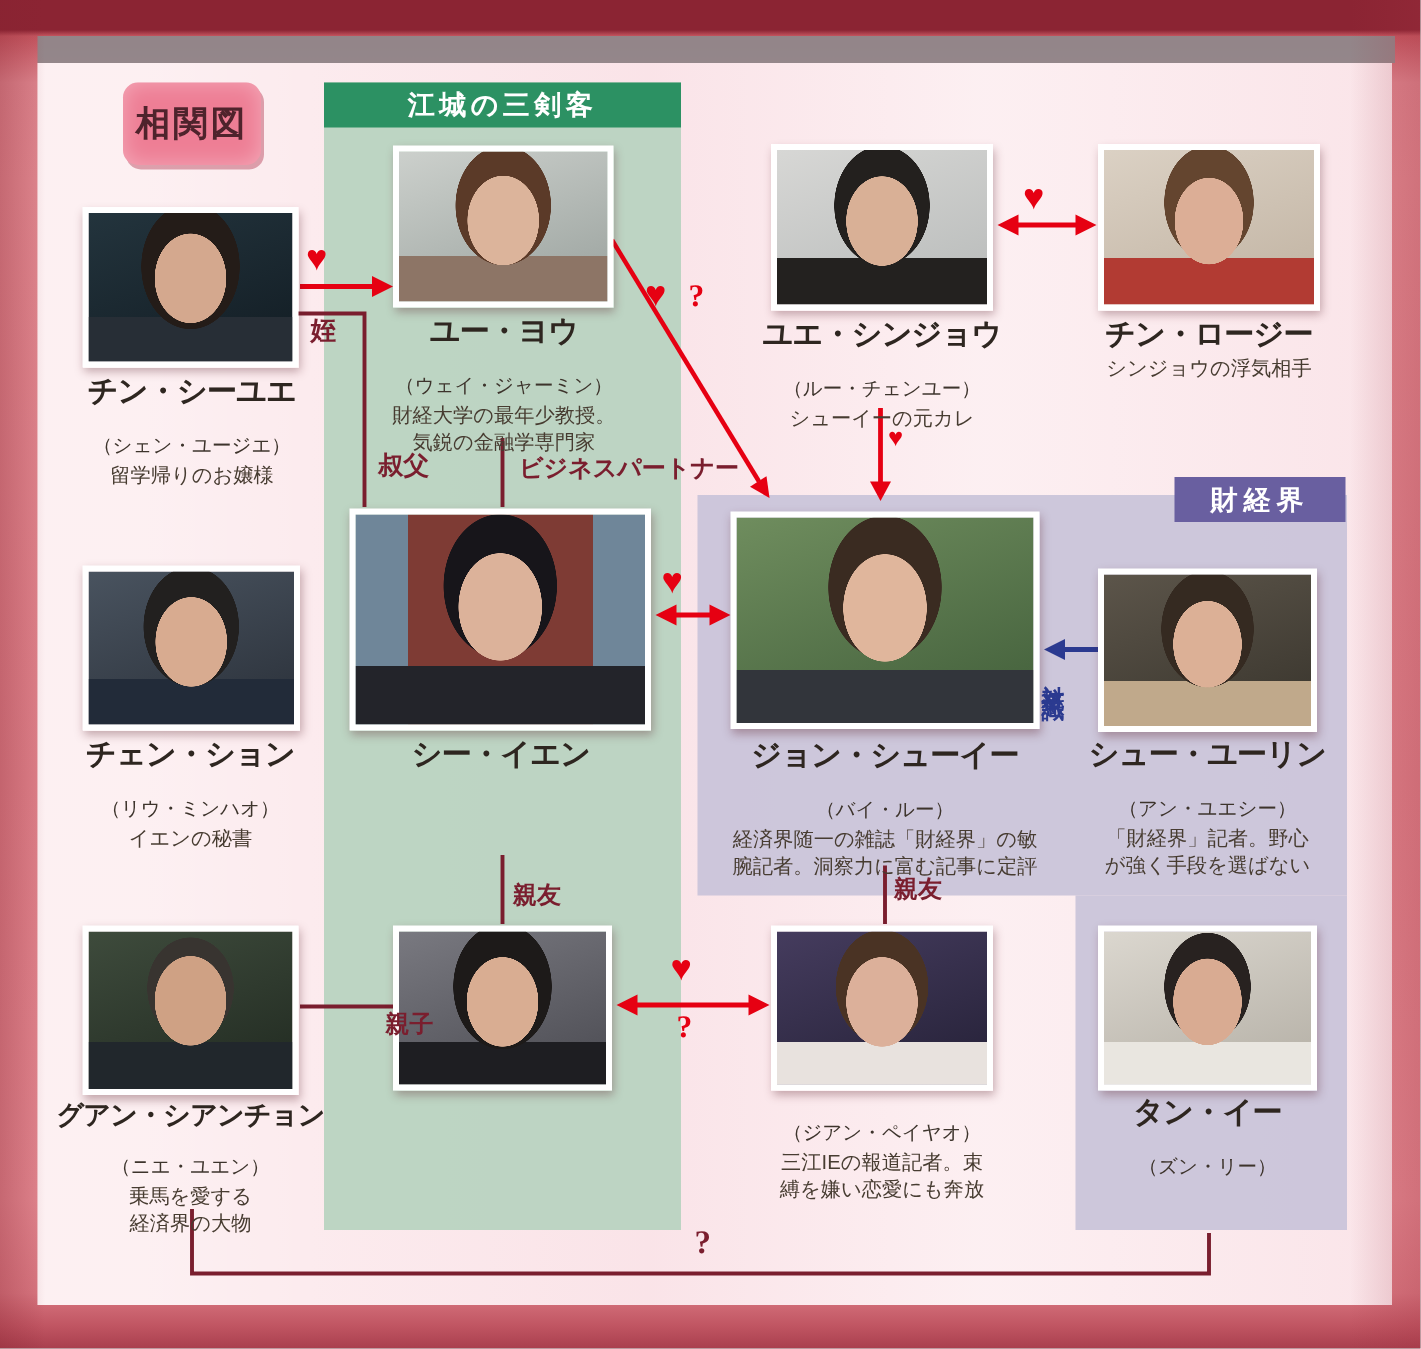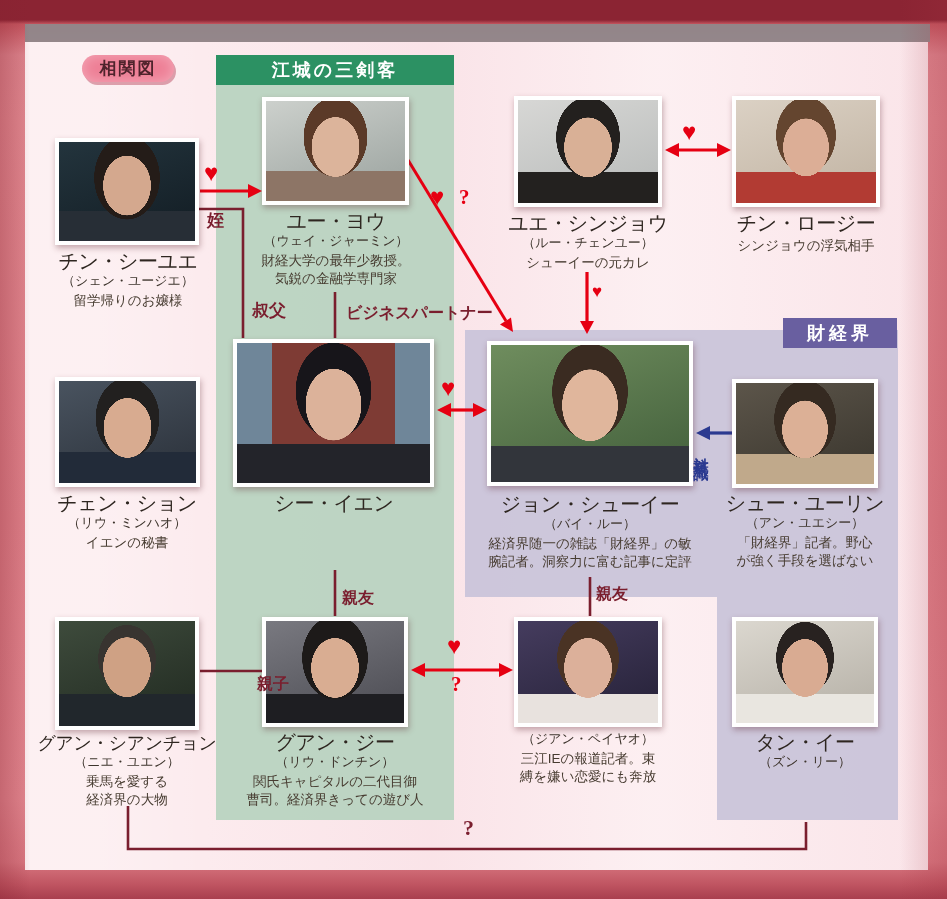--- a/index.html
+++ b/index.html
@@ -12,29 +12,29 @@
   .inner-panel{position:absolute;left:25px;top:42px;width:903px;height:828px;background:#fcebee;}
   .inner-panel::before{content:"";position:absolute;inset:0;
     background:linear-gradient(90deg,rgba(255,255,255,.25) 0 8%,rgba(255,255,255,0) 20%,rgba(244,205,214,.25) 45%,rgba(255,255,255,.22) 70%,rgba(244,205,214,.22) 100%);}
   .panel-green{position:absolute;left:216px;top:55px;width:238px;height:765px;background:#b7d3bf;opacity:.92;}
   .hdr-green{position:absolute;left:216px;top:55px;width:238px;height:30px;background:#2c9163;color:#fff;
     font-weight:bold;font-size:18px;letter-spacing:3px;display:flex;align-items:center;justify-content:center;}
   .panel-purple-main{position:absolute;left:465px;top:330px;width:433px;height:267px;background:#c9c3d9;opacity:.92;}
   .panel-purple-right{position:absolute;left:717px;top:597px;width:181px;height:223px;background:#c9c3d9;opacity:.92;}
   .hdr-purple{position:absolute;left:783px;top:318px;width:114px;height:30px;background:#695fa0;color:#fff;
     font-weight:bold;font-size:18px;letter-spacing:4px;display:flex;align-items:center;justify-content:center;z-index:4;}
-  .badge{position:absolute;left:82px;top:55px;width:92px;height:27px;background:#ee7e95;border-radius:20px;
+  .badge{position:absolute;left:82px;top:55px;width:92px;height:55px;background:#ee7e95;border-radius:10px;
     box-shadow:2px 3px 0 rgba(182,62,86,.45), inset 0 0 14px rgba(255,255,255,.35);
-    color:#4f232c;font-weight:bold;font-size:17px;letter-spacing:2px;display:flex;align-items:center;justify-content:center;z-index:5;}
+    color:#4f232c;font-weight:bold;font-size:23px;letter-spacing:2px;display:flex;align-items:center;justify-content:center;z-index:5;}
   svg.rel{position:absolute;left:0;top:0;z-index:3;}
   .photo{position:absolute;border:4px solid #fff;box-shadow:1px 3px 6px rgba(90,30,40,.35);z-index:4;}
   .card{position:absolute;text-align:center;z-index:5;color:#2f2723;}
-  .cname{font-weight:normal;font-size:20px;line-height:1.15;letter-spacing:-.5px;color:#2e2620;}
+  .cname{font-weight:bold;font-size:20px;line-height:1.15;letter-spacing:-.5px;color:#2e2620;}
   .cname.small{font-size:18px;}
-  .cactor{font-size:13px;line-height:1.3;color:#3d342c;margin-top:0;}
+  .cactor{font-size:13px;line-height:1.3;color:#3d342c;margin-top:16px;}
   .cdesc{font-size:13.5px;line-height:1.34;color:#473c31;margin-top:2px;white-space:pre-line;}
   .rlabel{position:absolute;font-weight:bold;color:#7a1e2e;z-index:6;line-height:1;}
   .heart{position:absolute;color:#e60012;z-index:6;line-height:1;}
   .qmark{position:absolute;color:#e60012;font-weight:bold;z-index:6;line-height:1;font-family:"Liberation Serif","DejaVu Serif",serif;}
   .qmark.maroon{color:#7a1e2e;}
   .vertical{writing-mode:vertical-rl;letter-spacing:3px;}
   
   .p0{background:radial-gradient(ellipse 24px 30px at 50% 44%,#d4a88e 99%,transparent 100%),radial-gradient(ellipse 33px 42px at 50% 36%,#241c18 99%,transparent 100%),linear-gradient(to top,#272e36 0 30%,transparent 30%),linear-gradient(160deg,#23343d,#121c23);}
   .p1{background:radial-gradient(ellipse 24px 30px at 50% 46%,#dcb49b 99%,transparent 100%),radial-gradient(ellipse 32px 40px at 50% 36%,#5b3a28 99%,transparent 100%),linear-gradient(to top,#8d7566 0 30%,transparent 30%),linear-gradient(160deg,#ccd0cc,#99a19d);}
   .p2{background:radial-gradient(ellipse 24px 30px at 50% 46%,#d9b096 99%,transparent 100%),radial-gradient(ellipse 32px 40px at 50% 36%,#23201e 99%,transparent 100%),linear-gradient(to top,#23211f 0 30%,transparent 30%),linear-gradient(160deg,#d7d7d5,#b7bab9);}
@@ -171,26 +171,20 @@
     <div class="cactor">（アン・ユエシー）</div>
     <div class="cdesc">「財経界」記者。野心
 が強く手段を選ばない</div>
   </div>
   <div class="card" style="left:17px;top:733px;width:220px;">
     <div class="cname small">グアン・シアンチョン</div>
     <div class="cactor">（ニエ・ユエン）</div>
     <div class="cdesc">乗馬を愛する
 経済界の大物</div>
   </div>
-  <div class="card" style="left:220px;top:731px;width:230px;">
-    <div class="cname">グアン・ジー</div>
-    <div class="cactor">（リウ・ドンチン）</div>
-    <div class="cdesc">関氏キャピタルの二代目御
-曹司。経済界きっての遊び人</div>
-  </div>
   <div class="card" style="left:488px;top:731px;width:200px;">
     <div class="cactor">（ジアン・ペイヤオ）</div>
     <div class="cdesc">三江IEの報道記者。束
 縛を嫌い恋愛にも奔放</div>
   </div>
   <div class="card" style="left:715px;top:731px;width:180px;">
     <div class="cname">タン・イー</div>
     <div class="cactor">（ズン・リー）</div>
   </div>
 

